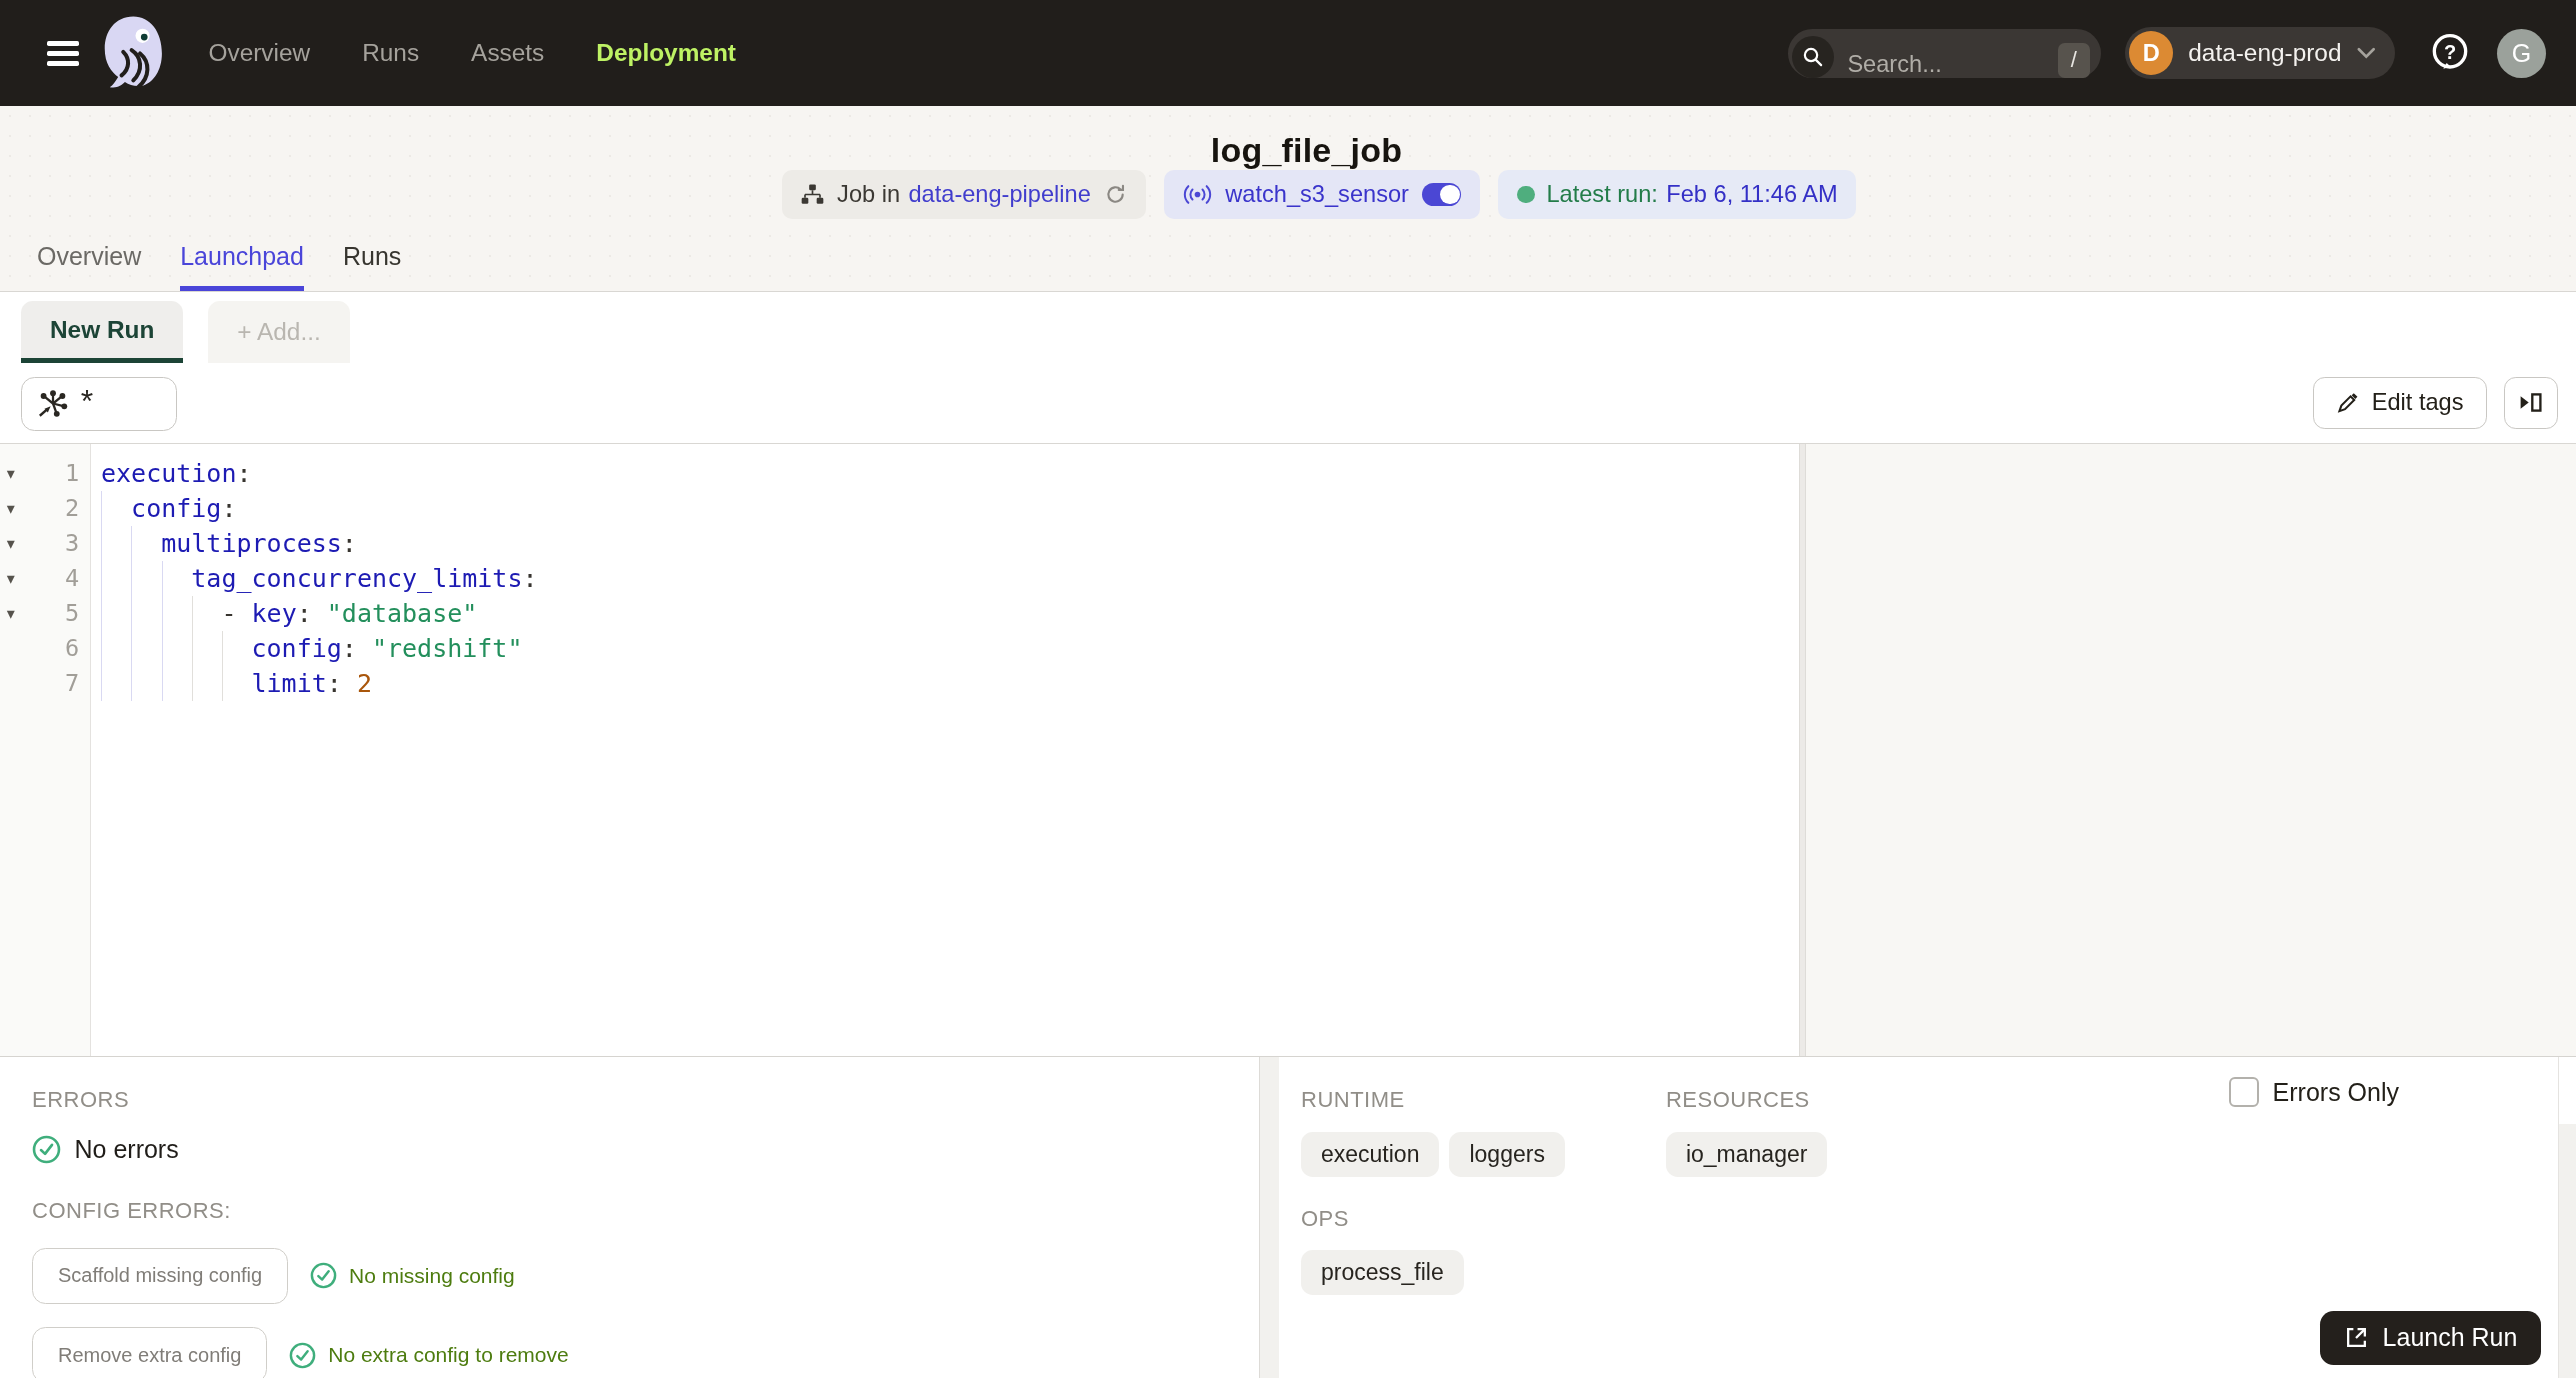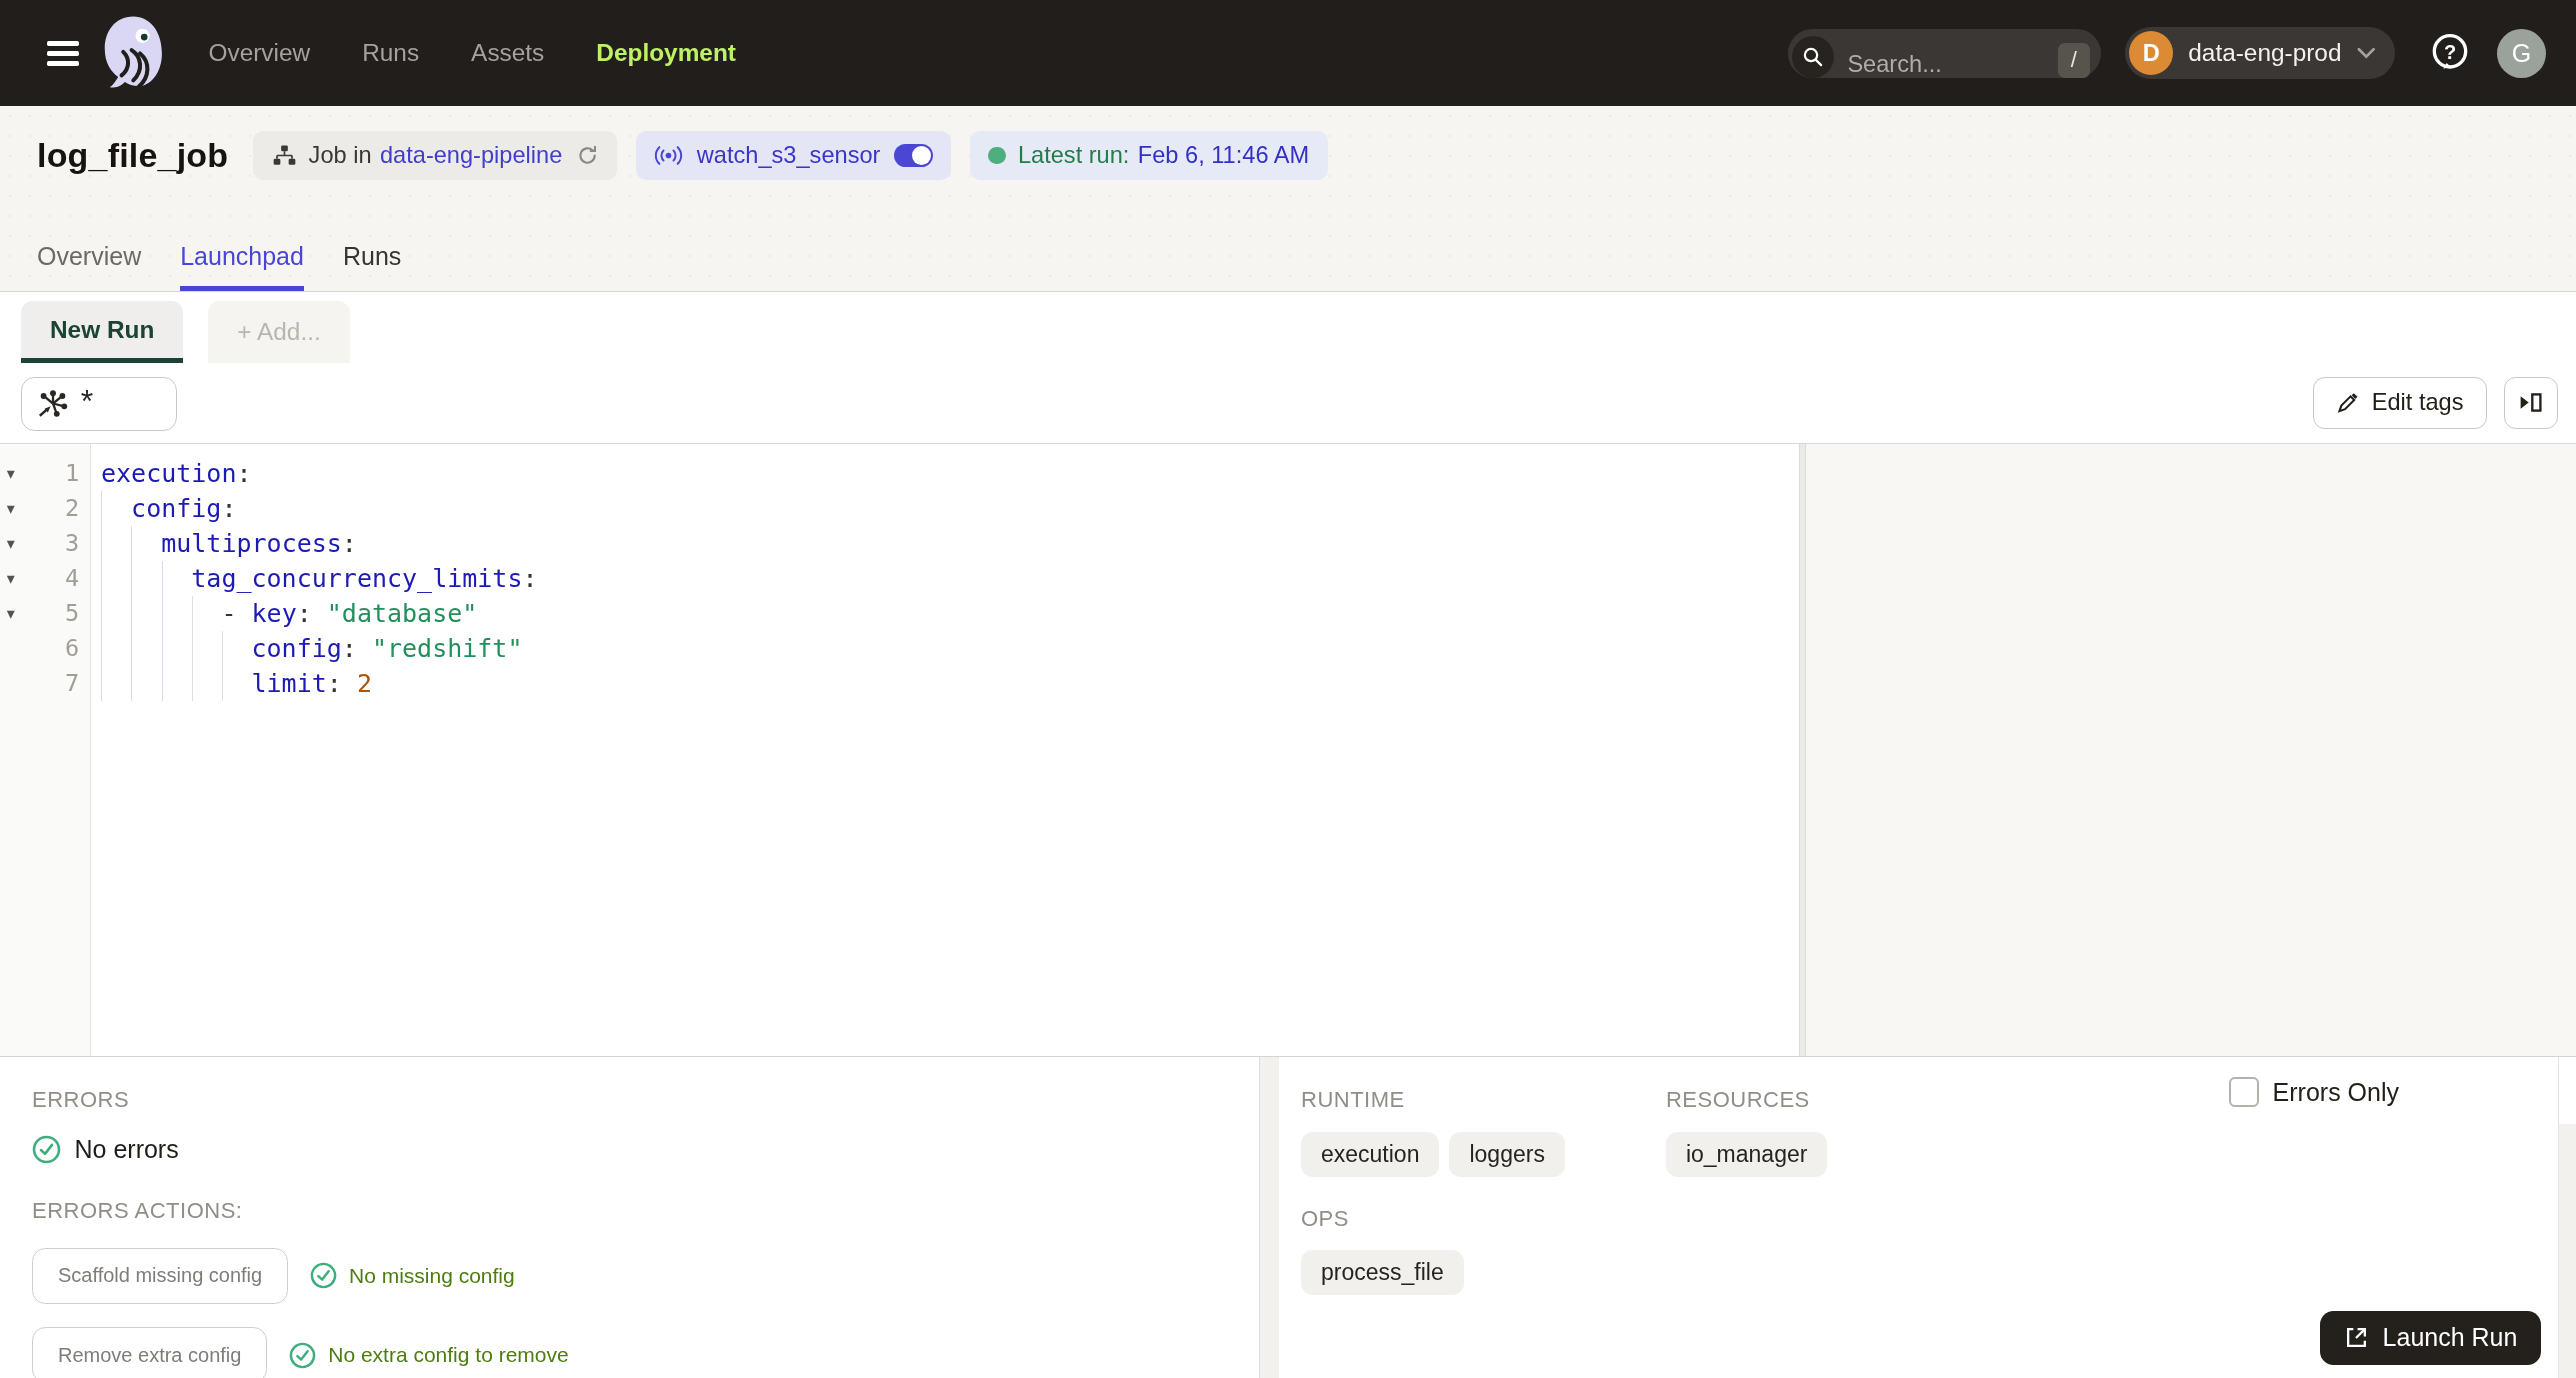--- a/index.html
+++ b/index.html
@@ -24,21 +24,21 @@
   .deploy-pill { display:flex; align-items:center; height:52px; border-radius:26px; background:#3b3734; margin-left:23.6px; padding:0 20px 0 4.2px; cursor:pointer; }
   .deploy-avatar { width:44px; height:44px; border-radius:50%; background:#dc8a33; color:#fff; font-size:23.6px; font-weight:bold; display:flex; align-items:center; justify-content:center; }
   .deploy-label { color:#f4f2ef; font-size:24.4px; margin:0 15px 0 15px; }
   .help-btn { margin-left:35px; position:relative; cursor:pointer; }
   .avatar { width:49px; height:49px; border-radius:50%; background:#9ba19b; color:#fff; font-size:25px; display:flex; align-items:center; justify-content:center; margin-left:27px; cursor:pointer; }
 
   
   .pagehead { position:absolute; left:0; top:106px; width:100%; height:186px; background:#f7f5f2;
     background-image:radial-gradient(circle, rgba(90,80,60,0.07) 1.3px, transparent 1.3px);
     background-size:20px 20px; border-bottom:0.8px solid #d9d7d3; }
-  .titlerow { display:flex; align-items:center; padding:25px 0 0 37px; }
+  .titlerow { display:flex; align-items:center; padding:25px 0 0 37px;flex-direction:column; }
   .jobtitle { font-size:34px; font-weight:bold; color:#17140f; letter-spacing:0.2px; }
   .pills { display:flex; align-items:center; gap:18.5px; margin-left:25px; }
   .pill { display:flex; align-items:center; height:49px; border-radius:10px; padding:0 18.5px; font-size:23.6px; }
   .pill.gray { background:#edebe7; color:#3b3833; }
   .pill.blue { background:#e4e6f6; }
   .pill.bluegray { background:#e6eaf6; }
   .pill .link { color:#413dcd; cursor:pointer; }
   .sensor-name { color:#3a34cb; margin:0 13.5px; cursor:pointer; }
   .toggle { position:relative; width:39px; height:23px; border-radius:11.8px; background:#4b47d4; cursor:pointer; flex:0 0 auto; }
   .toggle .knob { position:absolute; right:1.7px; top:1.7px; width:19.3px; height:19.3px; border-radius:50%; background:#fff; }
@@ -313,21 +313,21 @@
   <div class="bottom">
     <div class="bl">
       <div class="seclabel">ERRORS</div>
       <div class="statusline">
         <svg width="29" height="29" viewBox="0 0 20 20">
             <circle cx="10" cy="10" r="8.6" fill="none" stroke="#3fae7c" stroke-width="1.8"></circle>
             <path d="M6.2 10.4 L9 13 L13.8 6.8" fill="none" stroke="#3fae7c" stroke-width="1.8" stroke-linecap="round" stroke-linejoin="round"></path>
           </svg>
         <span>No errors</span>
       </div>
-      <div class="seclabel actions-head">ERRORS ACTIONS:</div>
+      <div class="seclabel actions-head">CONFIG ERRORS:</div>
       <div class="actionrow">
         <button class="actionbtn">Scaffold missing config</button>
         <div class="statusinline">
           <svg width="27" height="27" viewBox="0 0 20 20">
               <circle cx="10" cy="10" r="8.6" fill="none" stroke="#3fae7c" stroke-width="1.8"></circle>
               <path d="M6.2 10.4 L9 13 L13.8 6.8" fill="none" stroke="#3fae7c" stroke-width="1.8" stroke-linecap="round" stroke-linejoin="round"></path>
             </svg>
           <span>No missing config</span>
         </div>
       </div>

